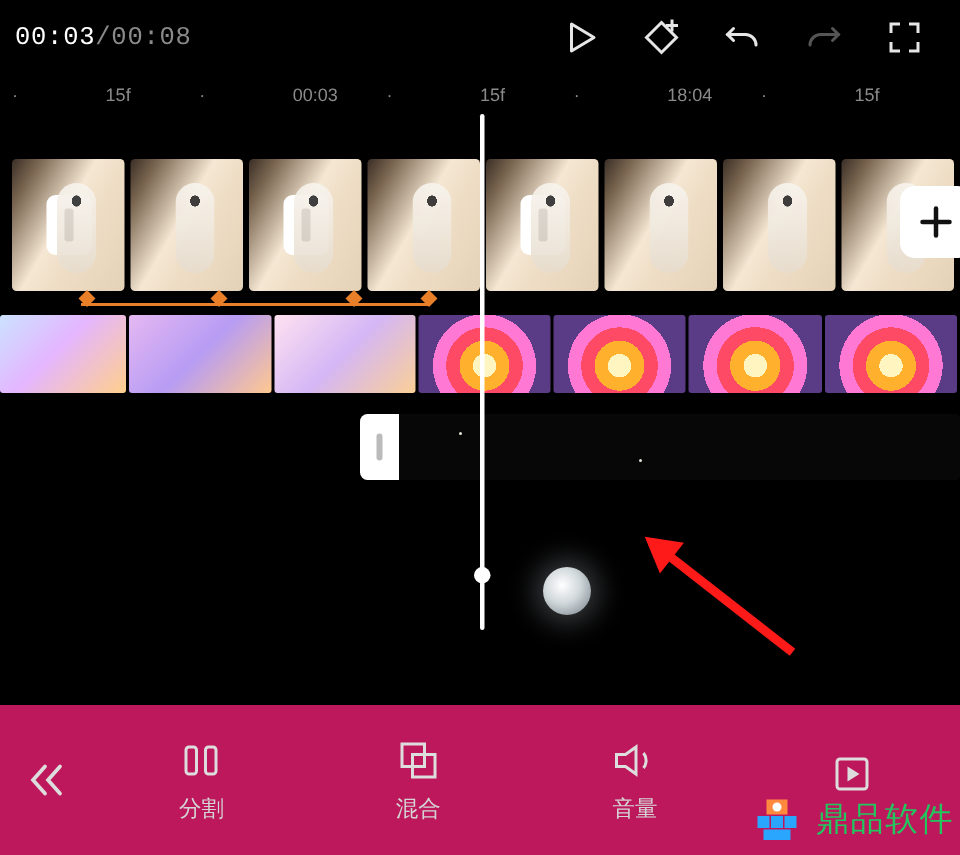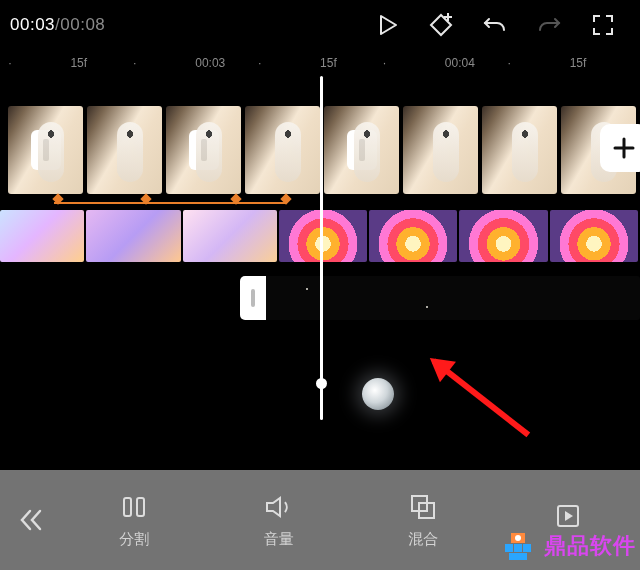--- a/index.html
+++ b/index.html
@@ -1,19 +1,19 @@
 <!DOCTYPE html>
 <html><head>
 <meta charset="utf-8">
 <style>
   * { box-sizing:border-box; margin:0; padding:0; }
   body { width:640px; height:570px; background:#000; font-family:-apple-system,"PingFang SC",Arial,sans-serif; color:#fff; overflow:hidden; position:relative; }
   
   .topbar { height:50px; display:flex; align-items:center; padding:0 10px; }
-  .time { font-size:17px; letter-spacing:.5px; color:#fff; }
+  .time { font-size:17px; letter-spacing:.5px; color:#fff;font-family:Liberation Mono, monospace; }
   .time .total { color:#8a8a8a; }
   .topspacer { flex:1; }
   .topbtn { width:54px; height:44px; display:flex; align-items:center; justify-content:center; color:#e6e6e6; }
   .topbtn.dim { color:#555; }
   
   .ruler { height:26px; display:flex; align-items:center; padding:0 8px; }
   .ruler span { flex:1; font-size:12px; color:#8a8a8a; text-align:left; }
   
   .timeline { position:relative; height:344px; }
   .row { position:absolute; left:0; right:0; display:flex; align-items:center; }
@@ -46,28 +46,28 @@
   .overlay::before,.overlay::after{ content:""; position:absolute; width:2px; height:2px; background:#e6e3da; border-radius:50%; top:12px;}
   .overlay::before{ left:40px;} .overlay::after{ left:160px; top:30px;}
   
   .playhead{ position:absolute; top:0; bottom:0; left:320px; width:3px; background:#fff; z-index:50; border-radius:2px;}
   .playhead::after{ content:""; position:absolute; top:302px; left:-4px; width:11px; height:11px; background:#fff; border-radius:50%;}
   
   .orb{ position:absolute; top:302px; left:362px; width:32px; height:32px; border-radius:50%;
         background:radial-gradient(circle at 40% 38%,#fff,#cfd6da 45%,#7f8a91 90%); box-shadow:0 0 18px 6px rgba(210,220,230,.25);}
   .arrow{ position:absolute; top:300px; left:410px; transform:rotate(38deg); z-index:70;}
   
-  .toolbar{ position:absolute; bottom:0; left:0; right:0; height:100px; background:#737373; display:flex; align-items:center;}
+  .toolbar{ position:absolute; bottom:0; left:0; right:0; height:100px; background:#be185d; display:flex; align-items:center;}
   .backbtn{ width:62px; height:100px; display:flex; align-items:center; justify-content:center; color:#ddd;}
   .tool{ flex:1; height:100px; display:flex; flex-direction:column; align-items:center; justify-content:center; gap:8px; color:#ddd;}
   .tool .lbl{ font-size:15px; color:#d4d4d4;}
   
   .watermark{ position:absolute; right:4px; bottom:4px; display:flex; align-items:center; gap:6px; background:transparent; z-index:90;}
   .wicon{ width:40px; height:40px; display:flex; align-items:center; justify-content:center;}
-  .wtxt{ font-size:22px; font-weight:700; color:#d946ef; letter-spacing:1px;}
+  .wtxt{ font-size:22px; font-weight:400; color:#22c55e; letter-spacing:1px;}
   svg{ display:block; }
 </style>
 </head>
 <body>
 
 <div class="topbar">
   <div class="time">
     <span>00:03</span><span class="total"><span>/</span><span>00:08</span></span>
   </div>
   <div class="topspacer"></div>
@@ -103,21 +103,21 @@
 </div>
 
 <div class="ruler">
   <span style="text-align:left">·</span>
   <span>15f</span>
   <span>·</span>
   <span>00:03</span>
   <span>·</span>
   <span>15f</span>
   <span>·</span>
-  <span>00:04</span>
+  <span>18:04</span>
   <span>·</span>
   <span>15f</span>
 </div>
 
 <div class="timeline">
   <div class="row thumbs">
     <div class="thumb">
         <div class="tickwrap">
           <div class="tick"></div>
         </div>
@@ -184,32 +184,32 @@
       </svg>
   </div>
   <div class="tool">
     <svg width="30" height="30" viewBox="0 0 30 30" fill="none" stroke="#ddd" stroke-width="2">
         <rect x="5" y="6" width="7" height="18" rx="2"></rect>
         <rect x="18" y="6" width="7" height="18" rx="2"></rect>
       </svg>
     <span class="lbl">分割</span>
   </div>
   <div class="tool">
+    <svg width="30" height="30" viewBox="0 0 30 30" fill="none" stroke="#ddd" stroke-width="2">
+        <rect x="4" y="4" width="15" height="15"></rect>
+        <rect x="11" y="11" width="15" height="15"></rect>
+      </svg>
+    <span class="lbl">混合</span>
+  </div>
+  <div class="tool">
     <svg width="32" height="30" viewBox="0 0 32 30" fill="none" stroke="#ddd" stroke-width="2">
         <path d="M4 11v8h6l7 5V6l-7 5H4z"></path>
         <path d="M22 10a8 8 0 0 1 0 10"></path>
       </svg>
     <span class="lbl">音量</span>
-  </div>
-  <div class="tool">
-    <svg width="30" height="30" viewBox="0 0 30 30" fill="none" stroke="#ddd" stroke-width="2">
-        <rect x="4" y="4" width="15" height="15"></rect>
-        <rect x="11" y="11" width="15" height="15"></rect>
-      </svg>
-    <span class="lbl">混合</span>
   </div>
   <div class="tool">
     <svg width="30" height="30" viewBox="0 0 30 30" fill="none" stroke="#ddd" stroke-width="2">
         <rect x="5" y="5" width="20" height="20" rx="2"></rect>
         <path d="M12 10 L20 15 L12 20 Z" fill="#ddd" stroke="none"></path>
       </svg>
     <span class="lbl"></span>
   </div>
 </div>
 

